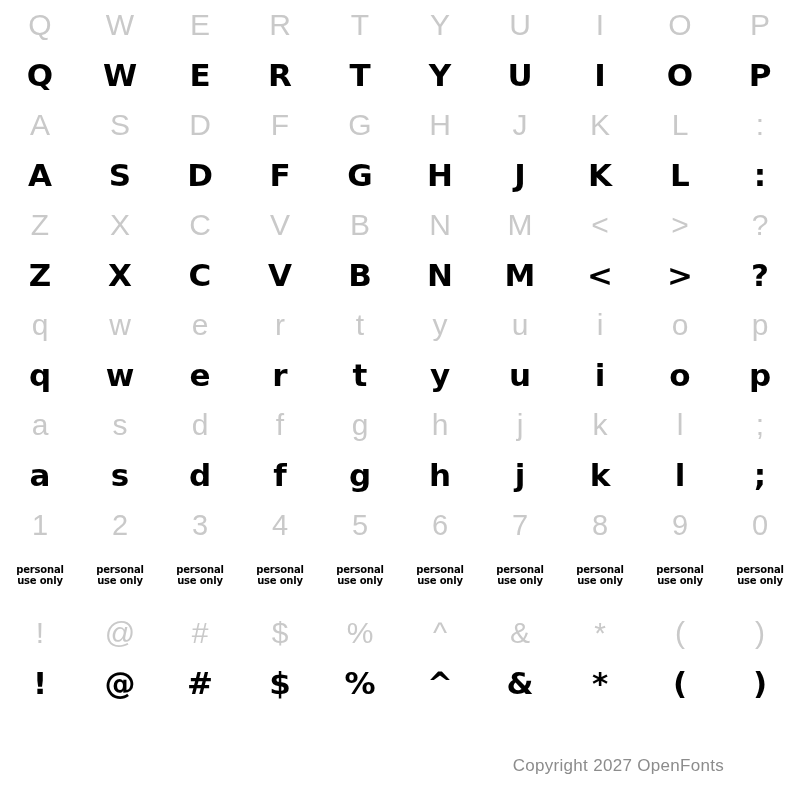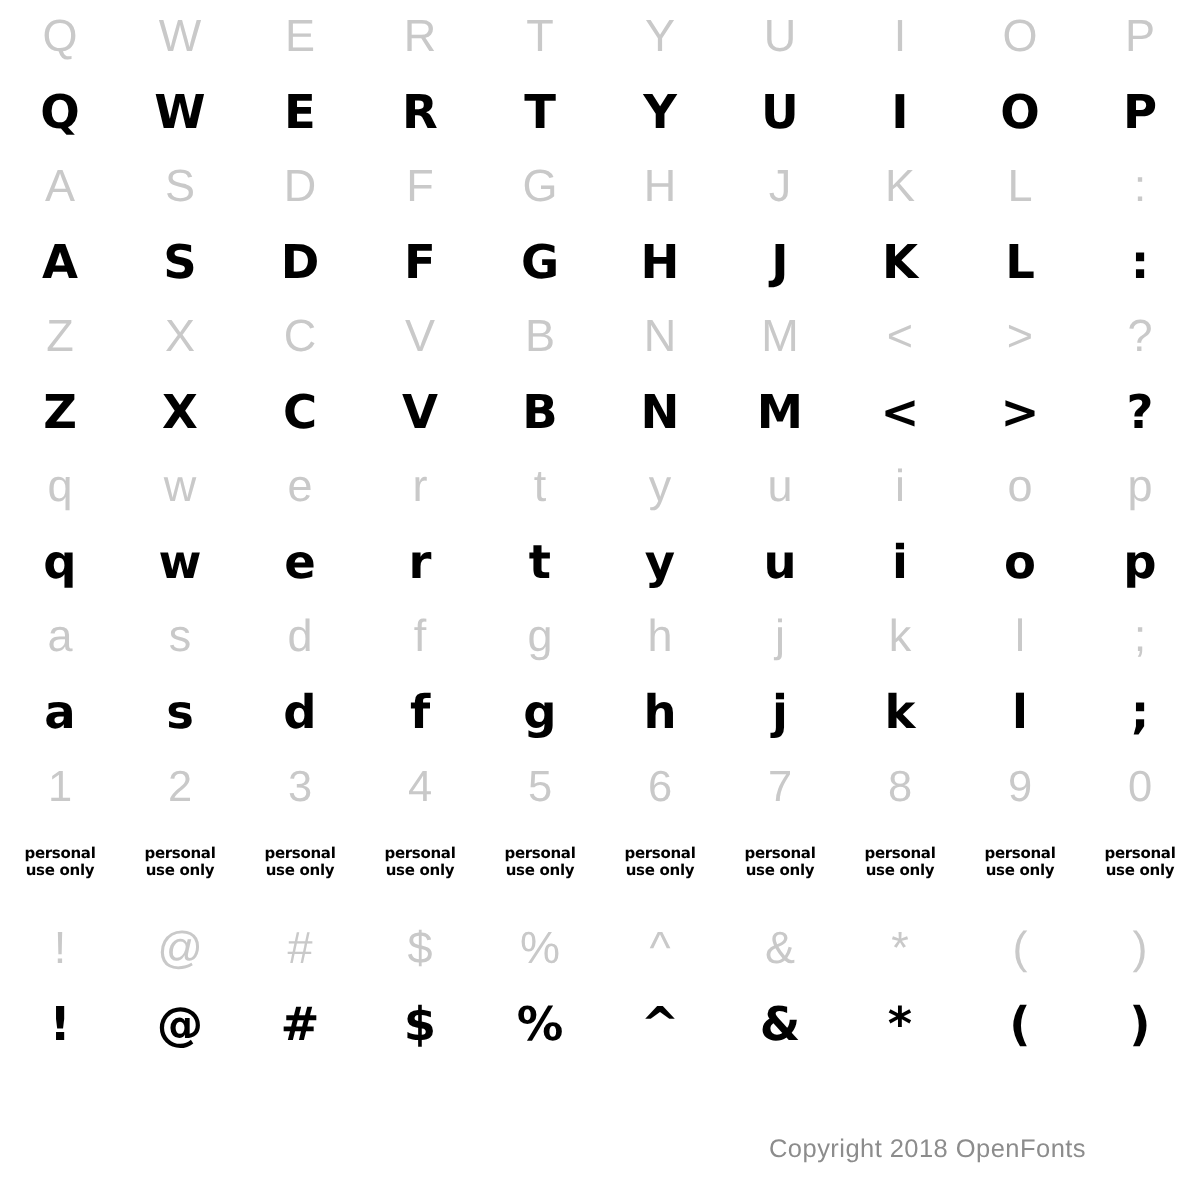--- a/index.html
+++ b/index.html
@@ -301,15 +301,15 @@
     <div class="cell">#</div>
     <div class="cell">$</div>
     <div class="cell">%</div>
     <div class="cell">^</div>
     <div class="cell">&amp;</div>
     <div class="cell">*</div>
     <div class="cell">(</div>
     <div class="cell">)</div>
   </div>
 
-  <div class="footer">Copyright 2018 OpenFonts</div>
+  <div class="footer">Copyright 2027 OpenFonts</div>
 
 </div>
 
 </body></html>

